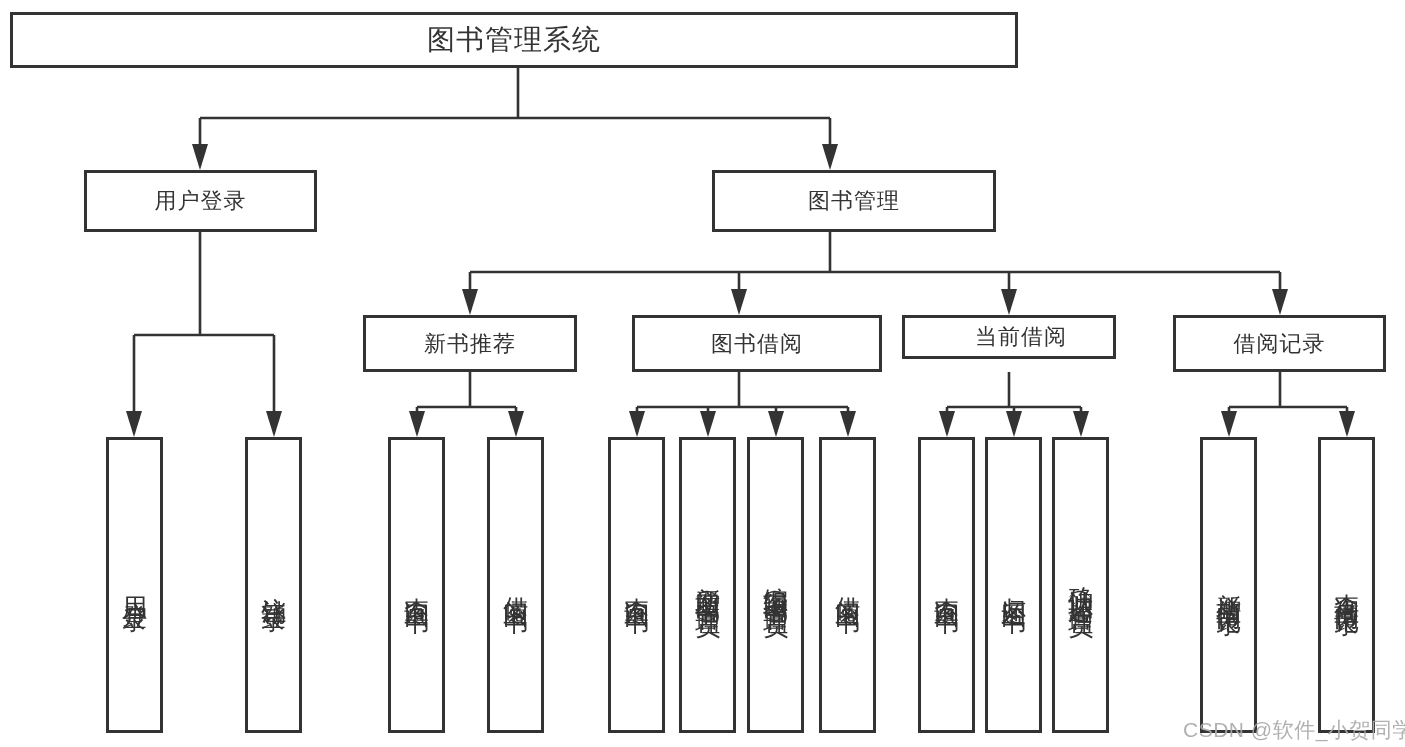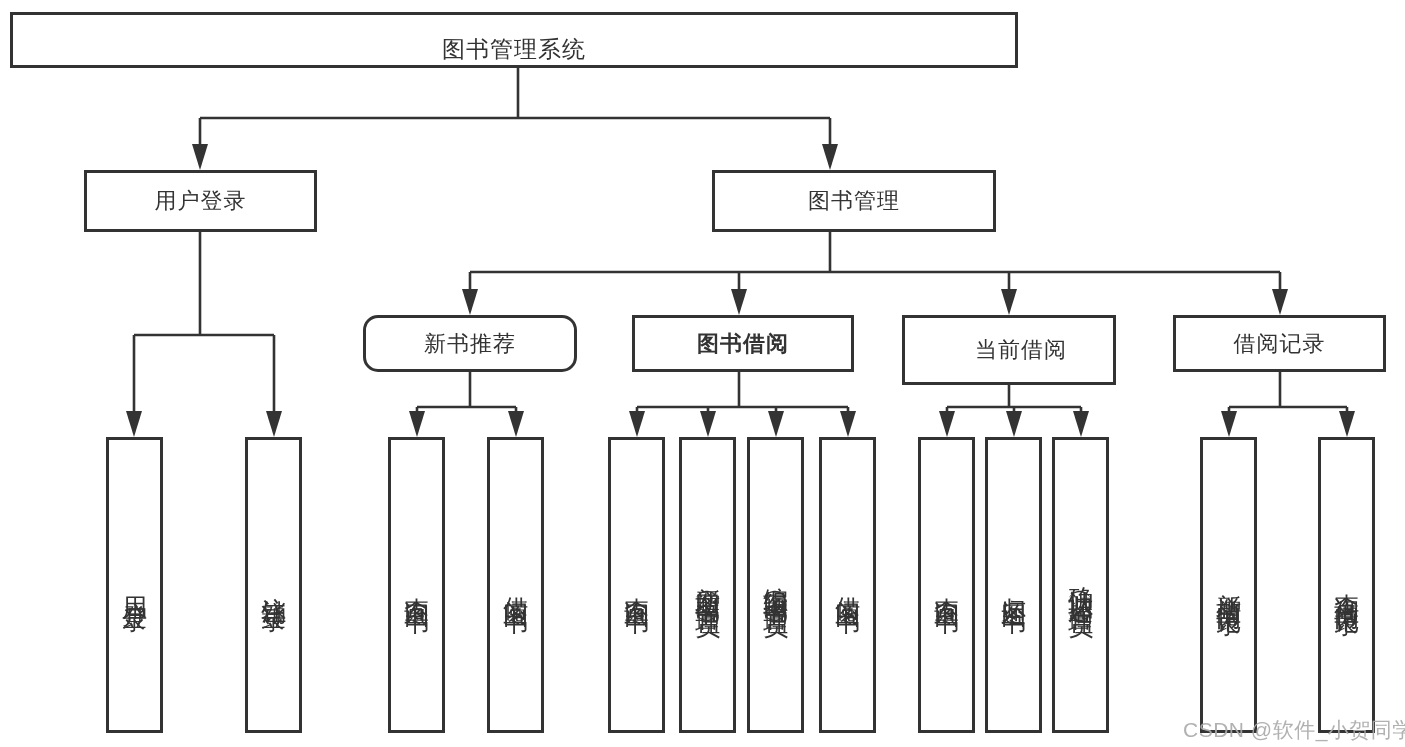--- a/index.html
+++ b/index.html
@@ -13,21 +13,21 @@
     position:absolute;box-sizing:border-box;border:3px solid #333333;
     background:#ffffff;display:flex;align-items:center;justify-content:center;
     color:#333333;z-index:2;
   }
   .box.h{font-size:22px;letter-spacing:1px;}
   .box.v{font-size:25px;}
   .box.v span{
     writing-mode:vertical-rl;text-orientation:mixed;letter-spacing:4px;
     line-height:1.1;
   }
-  .box.root{font-size:23px;align-items:flex-end;}
+  .box.root{font-size:28px;}
   #watermark{
     position:absolute;z-index:3;left:1183px;top:716px;font-size:21px;
     color:rgba(170,170,170,0.92);white-space:nowrap;letter-spacing:0.5px;
   }
 </style>
 </head>
 <body>
 
 <div id="stage">
 
@@ -75,27 +75,27 @@
     <span>图书管理系统</span>
   </div>
 
   <div class="box h" style="left:84px;top:170px;width:233px;height:62px;">
     <span>用户登录</span>
   </div>
   <div class="box h" style="left:712px;top:170px;width:284px;height:62px;">
     <span>图书管理</span>
   </div>
 
-  <div class="box h" style="left:363px;top:315px;width:214px;height:57px;border-radius:15px;">
+  <div class="box h" style="left:363px;top:315px;width:214px;height:57px;">
     <span>新书推荐</span>
   </div>
-  <div class="box h" style="left:632px;top:315px;width:222px;height:57px;font-weight:bold;">
+  <div class="box h" style="left:632px;top:315px;width:250px;height:57px;">
     <span>图书借阅</span>
   </div>
-  <div class="box h" style="left:902px;top:315px;width:214px;height:70px;padding-left:24px;">
+  <div class="box h" style="left:902px;top:315px;width:214px;height:44px;padding-left:24px;">
     <span>当前借阅</span>
   </div>
   <div class="box h" style="left:1173px;top:315px;width:213px;height:57px;text-align:right;">
     <span>借阅记录</span>
   </div>
 
   <div class="box v" style="left:106px;top:437px;width:57px;height:296px;">
     <span>用户登录</span>
   </div>
   <div class="box v" style="left:245px;top:437px;width:57px;height:296px;">

